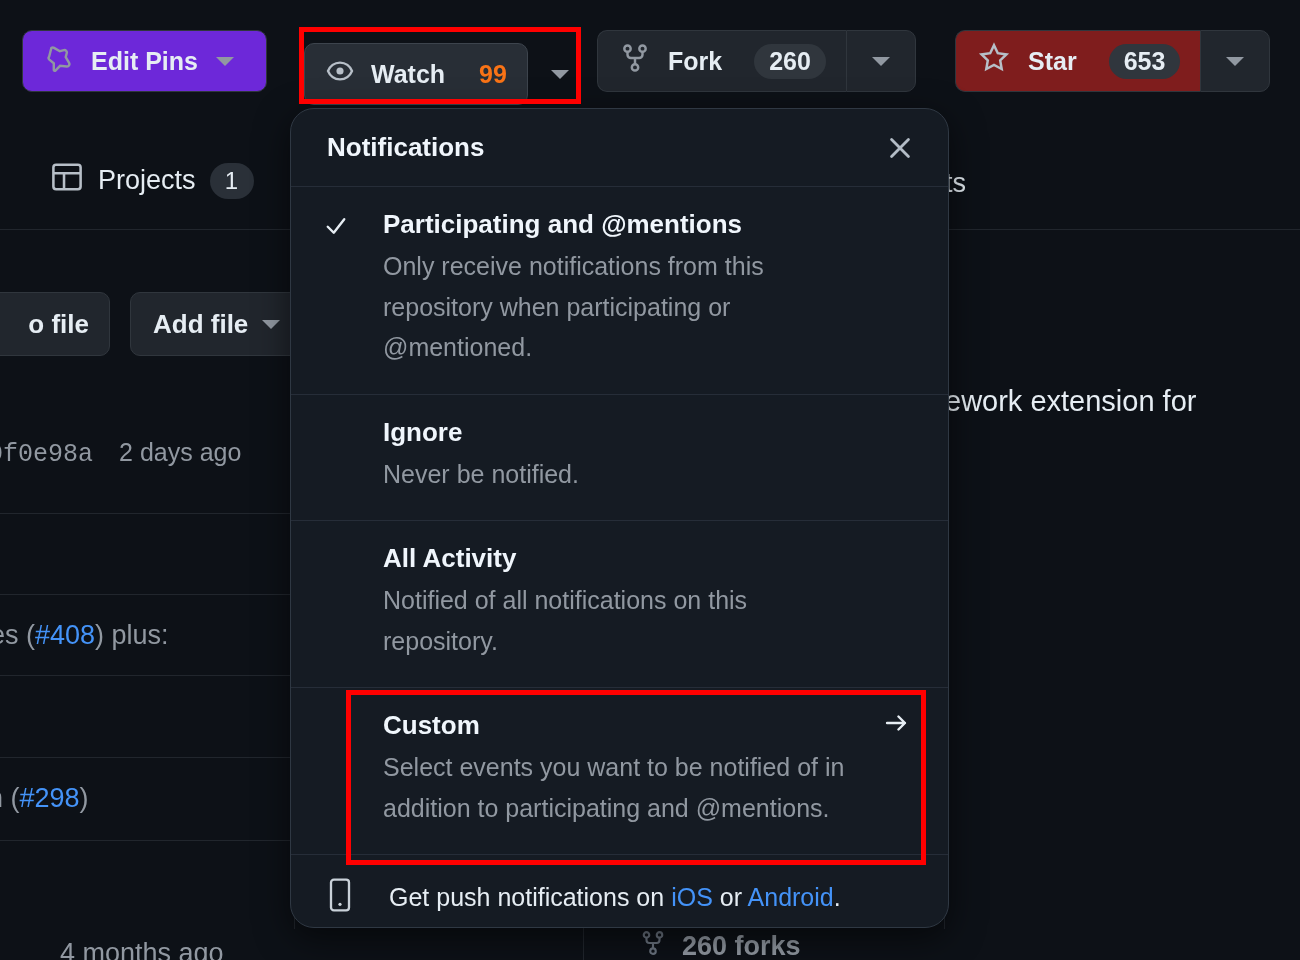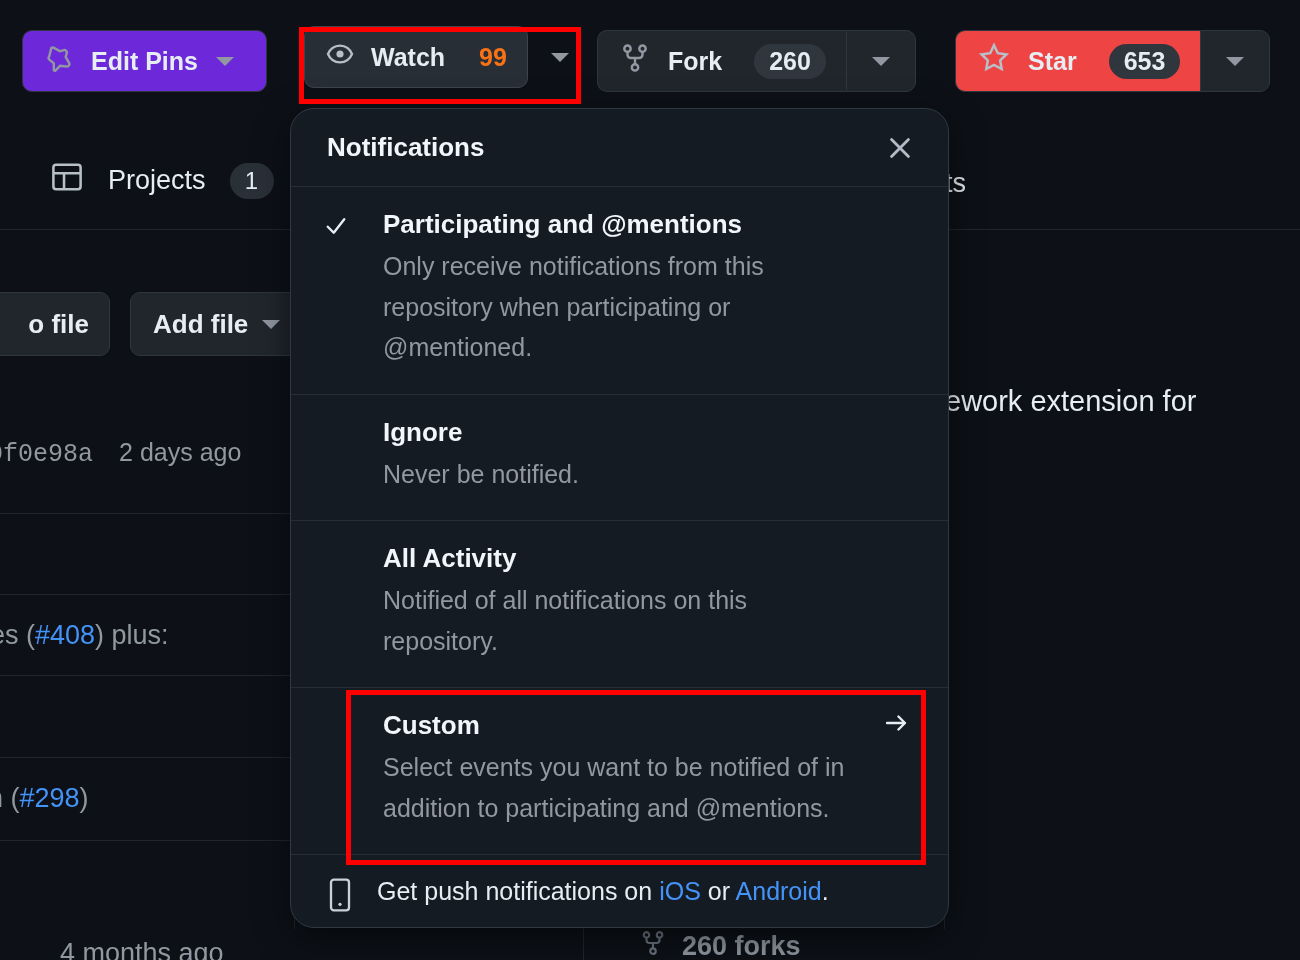--- a/index.html
+++ b/index.html
@@ -38,21 +38,21 @@
   .caret {
     width: 0; height: 0;
     border-left: 9px solid transparent;
     border-right: 9px solid transparent;
     border-top: 9px solid #9198a1;
   }
 
   
   #edit-pins { left: 22px; top: 30px; width: 245px; height: 62px; padding: 0 20px; gap: 18px; }
   
-  #watch-group { position: absolute; left: 304px; top: 26px; width: 224px; height: 62px; }
+  #watch-group { position: absolute; left: 304px; top: 43px; width: 224px; height: 62px; }
   #watch-btn {
     position: absolute; inset: 0;
     display: flex; align-items: center;
     background: #282e36;
     border: 1px solid #3d444d;
     border-radius: 10px;
     padding: 0 20px; gap: 16px;
     color: #e6edf3; font-size: 25px; font-weight: 600;
   }
   #watch-btn .wcount { margin-left: 18px; font-weight: 600; color: #f97316; }
@@ -72,37 +72,37 @@
     display: flex; align-items: center; justify-content: center;
     width: 70px;
     background: #21262d; border: 1px solid #30363d;
     border-radius: 0 10px 10px 0;
   }
 
   
   #star-group { position: absolute; left: 955px; top: 30px; height: 62px; display: flex; }
   #star-btn {
     display: flex; align-items: center; gap: 18px;
-    background: #ef4444; border: 1px solid #30363d;
+    background: #7f1d1d; border: 1px solid #30363d;
     border-right: none;
     border-radius: 10px 0 0 10px;
     padding: 0 20px 0 22px;
     color: #e6edf3; font-size: 25px; font-weight: 600;
   }
   #star-caret-btn {
     display: flex; align-items: center; justify-content: center;
     width: 70px;
     background: #21262d; border: 1px solid #30363d;
     border-radius: 0 10px 10px 0;
   }
 
   
   #nav-projects {
     position: absolute; left: 50px; top: 160px;
-    display: flex; align-items: center; gap: 24px;
+    display: flex; align-items: center; gap: 14px;
     color: #e6edf3; font-size: 27px;
   }
   #nav-projects .nav-badge {
     background: #2a3038; border-radius: 20px;
     min-width: 44px; text-align: center;
     padding: 4px 14px; font-size: 24px; color: #e6edf3;
   }
   #nav-right-text {
     position: absolute; left: 945px; top: 168px;
     color: #e6edf3; font-size: 27px;
@@ -197,21 +197,21 @@
     color: #9198a1; font-size: 25px; line-height: 1.62;
     margin-left: 56px; margin-top: 6px;
     max-width: 470px;
   }
   .arrow-right { color: #e6edf3; font-size: 30px; line-height: 1; }
 
   #item-custom .notif-title-text { display: flex; align-items: center; justify-content: space-between; }
   #item-custom .notif-desc { max-width: 530px; }
 
   #notif-footer {
-    display: flex; gap: 22px;
+    display: flex; align-items: center; gap: 34px;
     padding: 22px 36px 26px 34px;
   }
   #notif-footer .ftext { color: #e6edf3; font-size: 25px; }
 
   
   .redbox {
     position: absolute;
     border: 5px solid #ff0000;
     pointer-events: none;
   }

